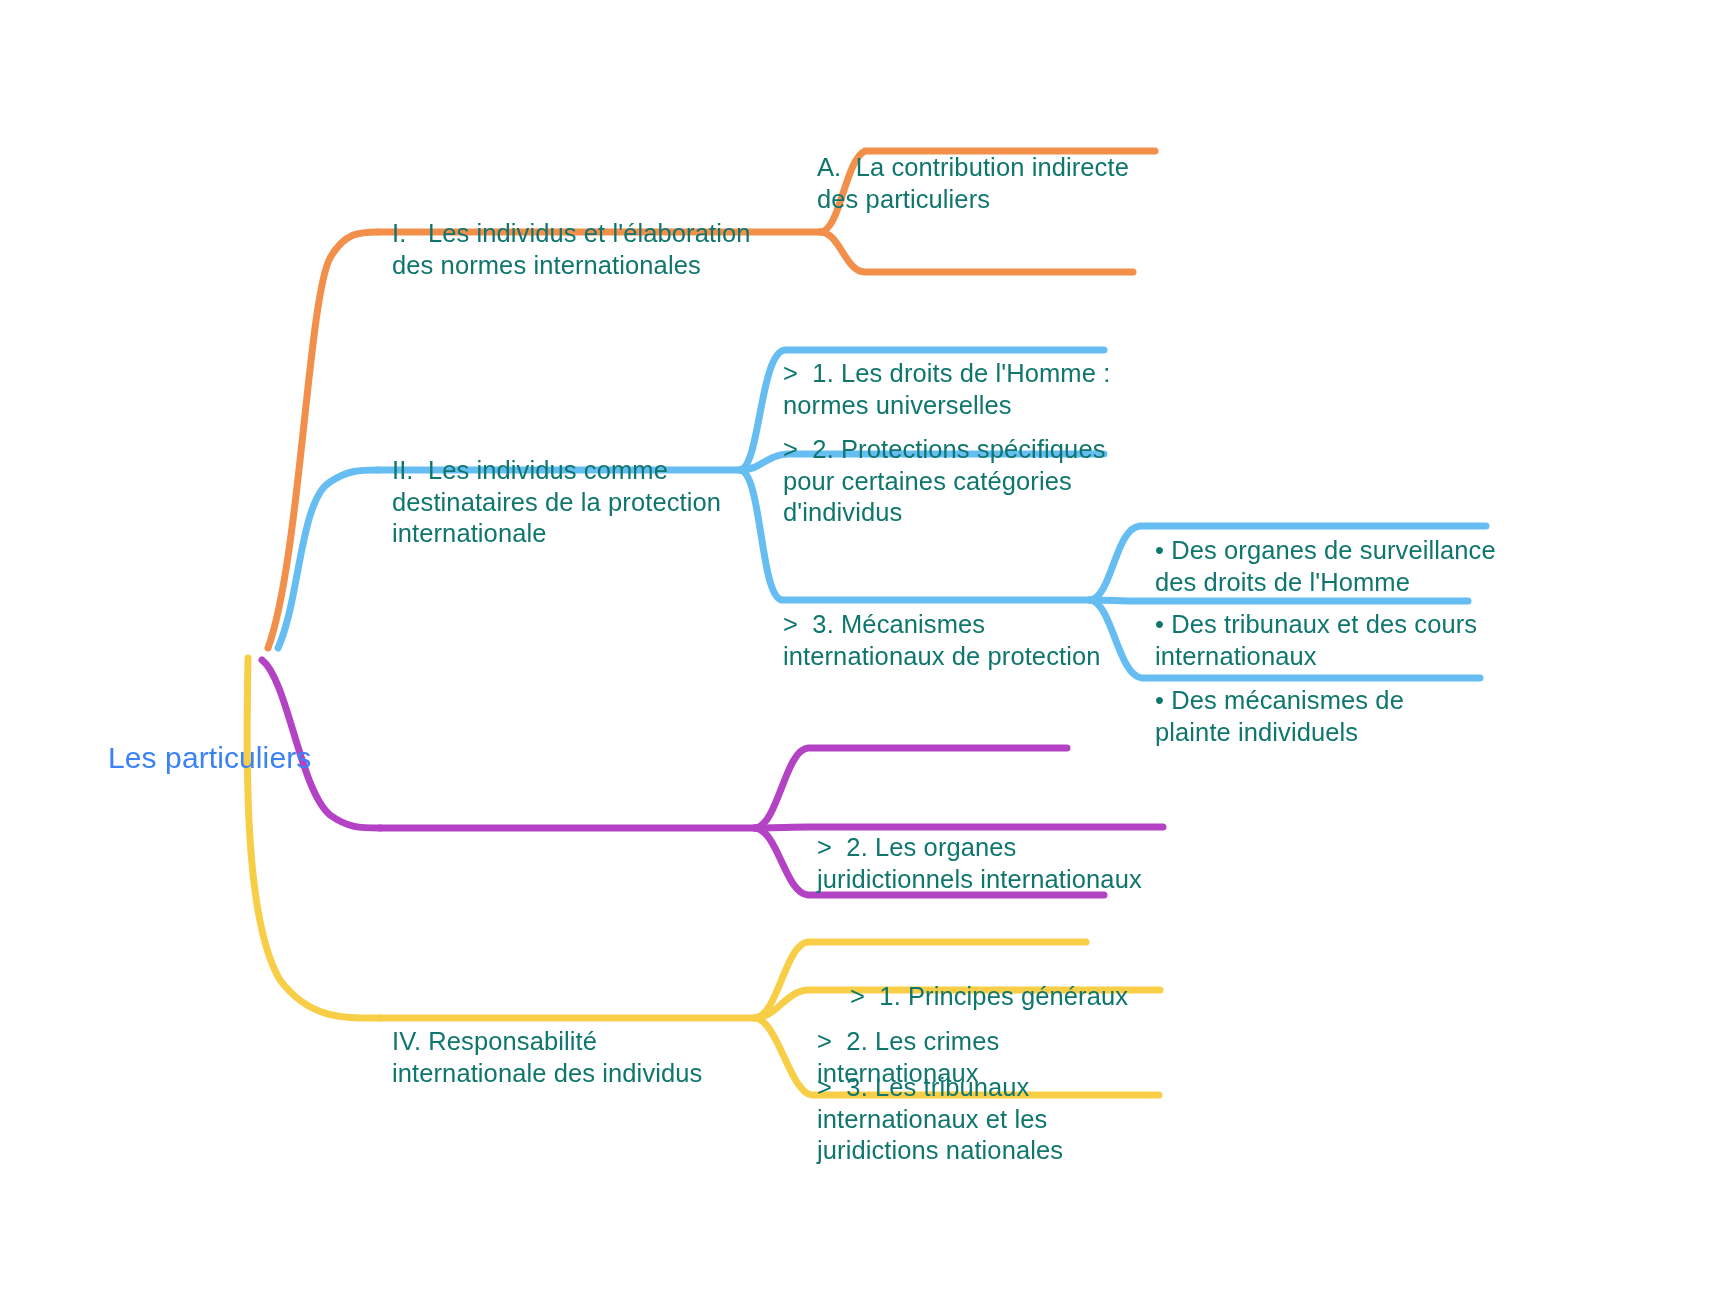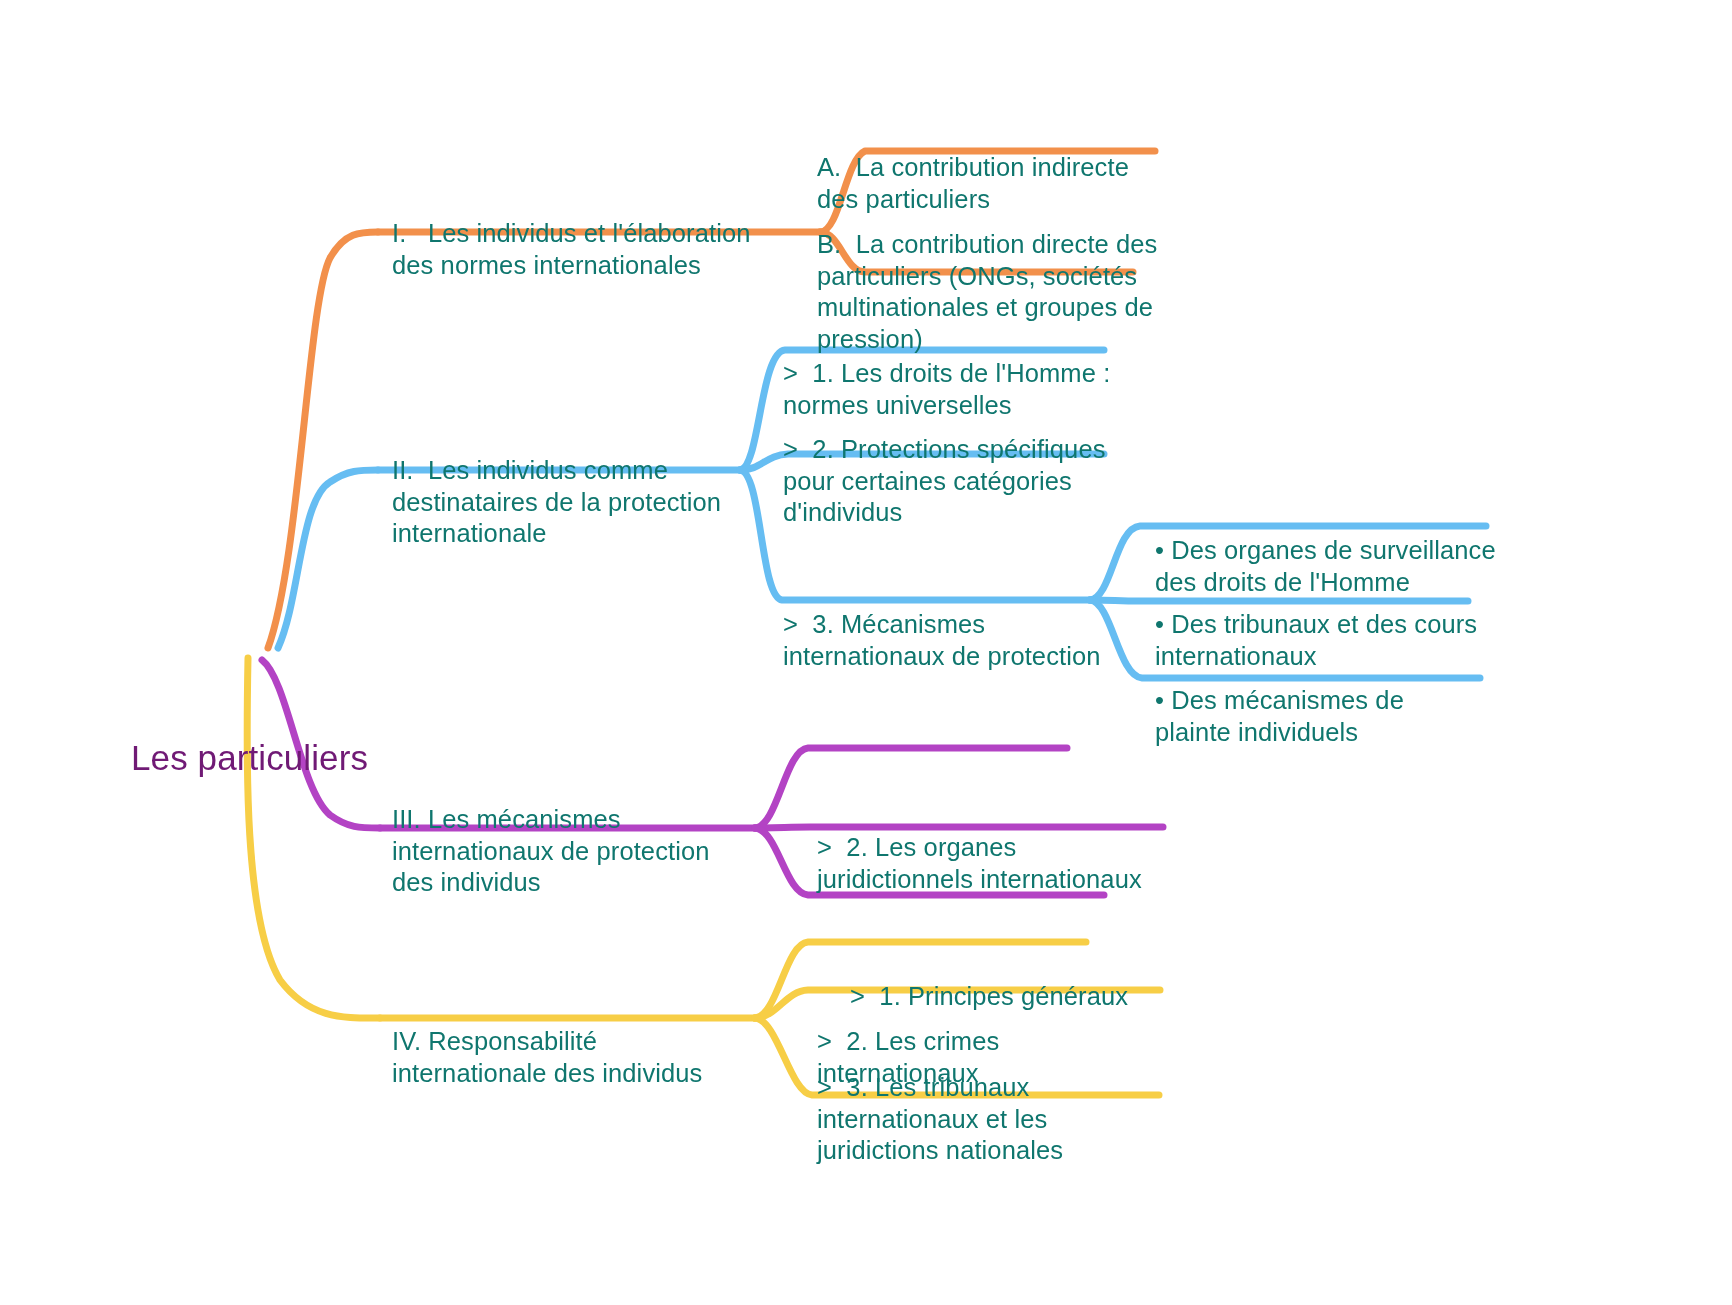--- a/index.html
+++ b/index.html
@@ -34,24 +34,23 @@
   .node {
     position: absolute;
     color: #0f766e;
     font-size: 25.5px;
     line-height: 31.5px;
     letter-spacing: 0.1px;
     white-space: pre-wrap;
     box-sizing: border-box;
   }
   .node-root {
-    color: #701a75;
-    font-size: 35px;
+    color: #3b82f6;
+    font-size: 30px;
     line-height: 36px;
-    text-align: right;
   }
   .node-text {
     display: block;
   }
 </style>
 </head>
 <body>
 
 <div id="canvas">
 
@@ -83,23 +82,20 @@
   <div class="node node-root" style="left:108px; top:668px; width:260px;">
     <span class="node-text">Les particuliers</span>
   </div>
 
   <div class="node" style="left:392px; top:155px; width:360px;">
     <span class="node-text">I.   Les individus et l'élaboration des normes internationales</span>
   </div>
   <div class="node" style="left:817px; top:89px; width:355px;">
     <span class="node-text">A.  La contribution indirecte des particuliers</span>
   </div>
-  <div class="node" style="left:817px; top:166px; width:350px;">
-    <span class="node-text">B.  La contribution directe des particuliers (ONGs, sociétés multinationales et groupes de pression)</span>
-  </div>
 
   <div class="node" style="left:392px; top:392px; width:330px;">
     <span class="node-text">II.  Les individus comme destinataires de la protection internationale</span>
   </div>
   <div class="node" style="left:783px; top:295px; width:340px;">
     <span class="node-text">&gt;  1. Les droits de l'Homme : normes universelles</span>
   </div>
   <div class="node" style="left:783px; top:371px; width:330px;">
     <span class="node-text">&gt;  2. Protections spécifiques pour certaines catégories d'individus</span>
   </div>
@@ -109,23 +105,20 @@
   <div class="node" style="left:1155px; top:472px; width:345px;">
     <span class="node-text">• Des organes de surveillance des droits de l'Homme</span>
   </div>
   <div class="node" style="left:1155px; top:546px; width:330px;">
     <span class="node-text">• Des tribunaux et des cours internationaux</span>
   </div>
   <div class="node" style="left:1155px; top:622px; width:330px;">
     <span class="node-text">• Des mécanismes de plainte individuels</span>
   </div>
 
-  <div class="node" style="left:392px; top:741px; width:350px;">
-    <span class="node-text">III. Les mécanismes internationaux de protection des individus</span>
-  </div>
   <div class="node" style="left:817px; top:769px; width:345px;">
     <span class="node-text">&gt;  2. Les organes juridictionnels internationaux</span>
   </div>
 
   <div class="node" style="left:392px; top:963px; width:350px;">
     <span class="node-text">IV. Responsabilité internationale des individus</span>
   </div>
   <div class="node" style="left:850px; top:918px; width:300px;">
     <span class="node-text">&gt;  1. Principes généraux</span>
   </div>

